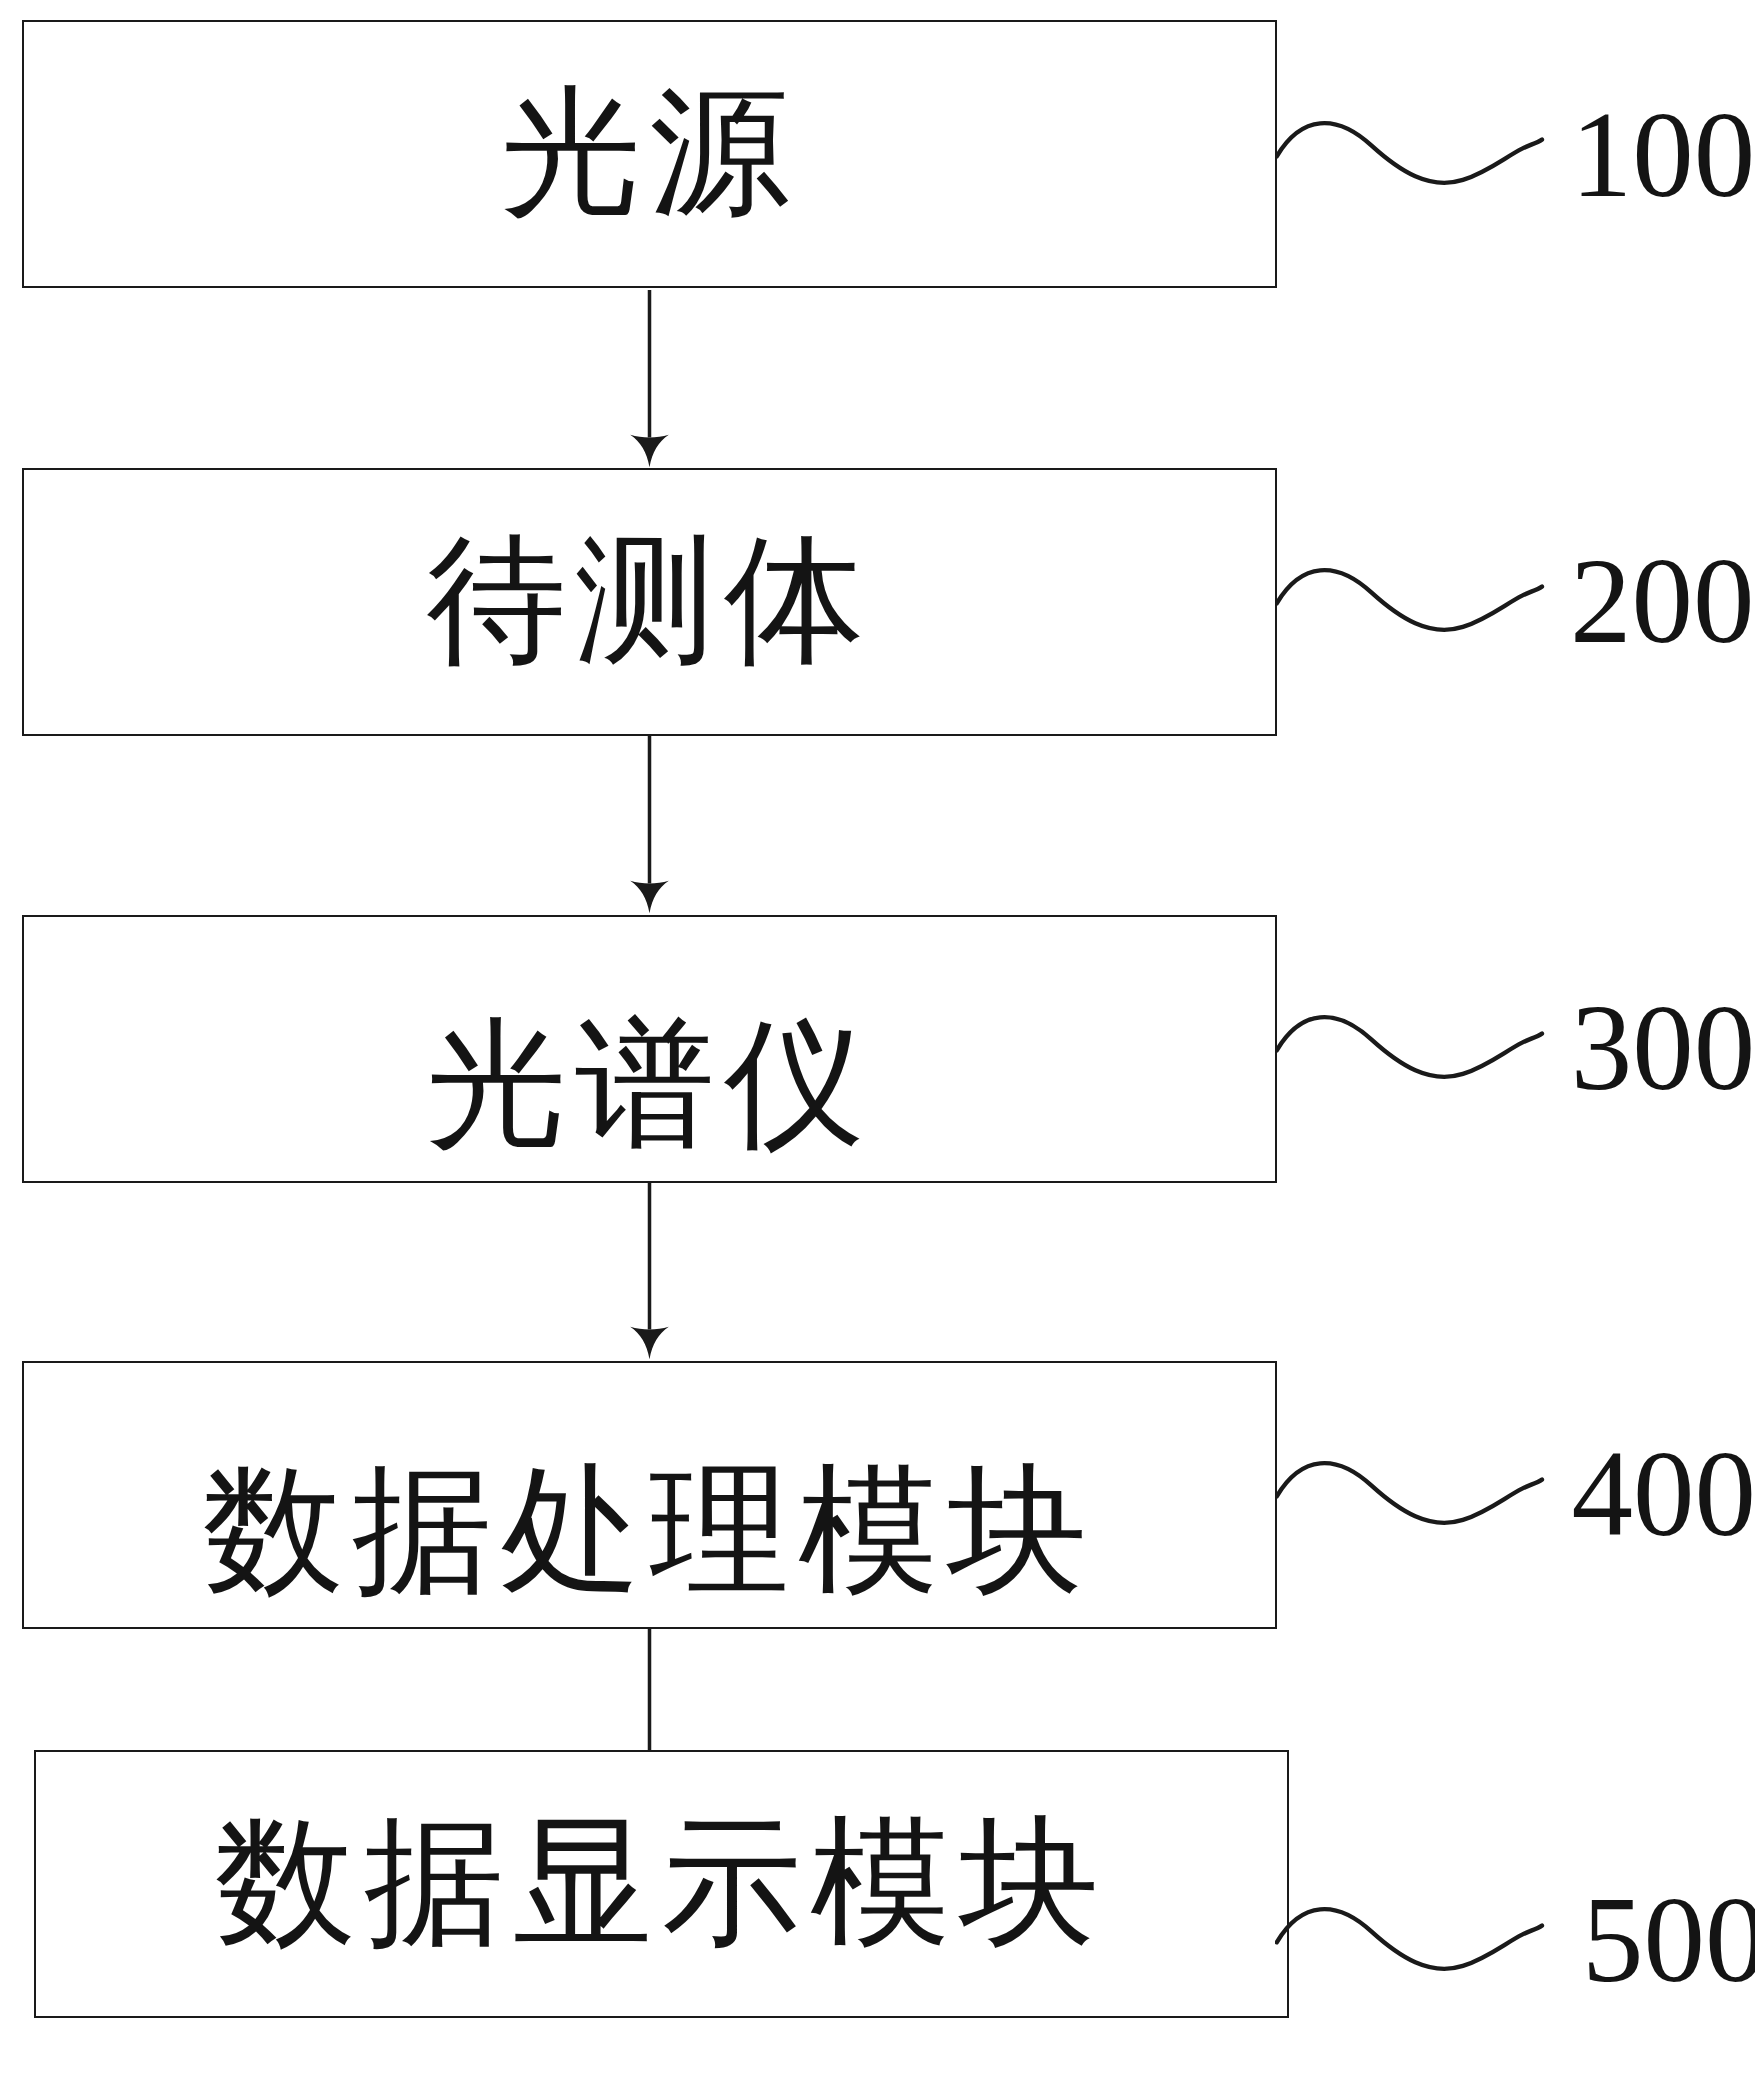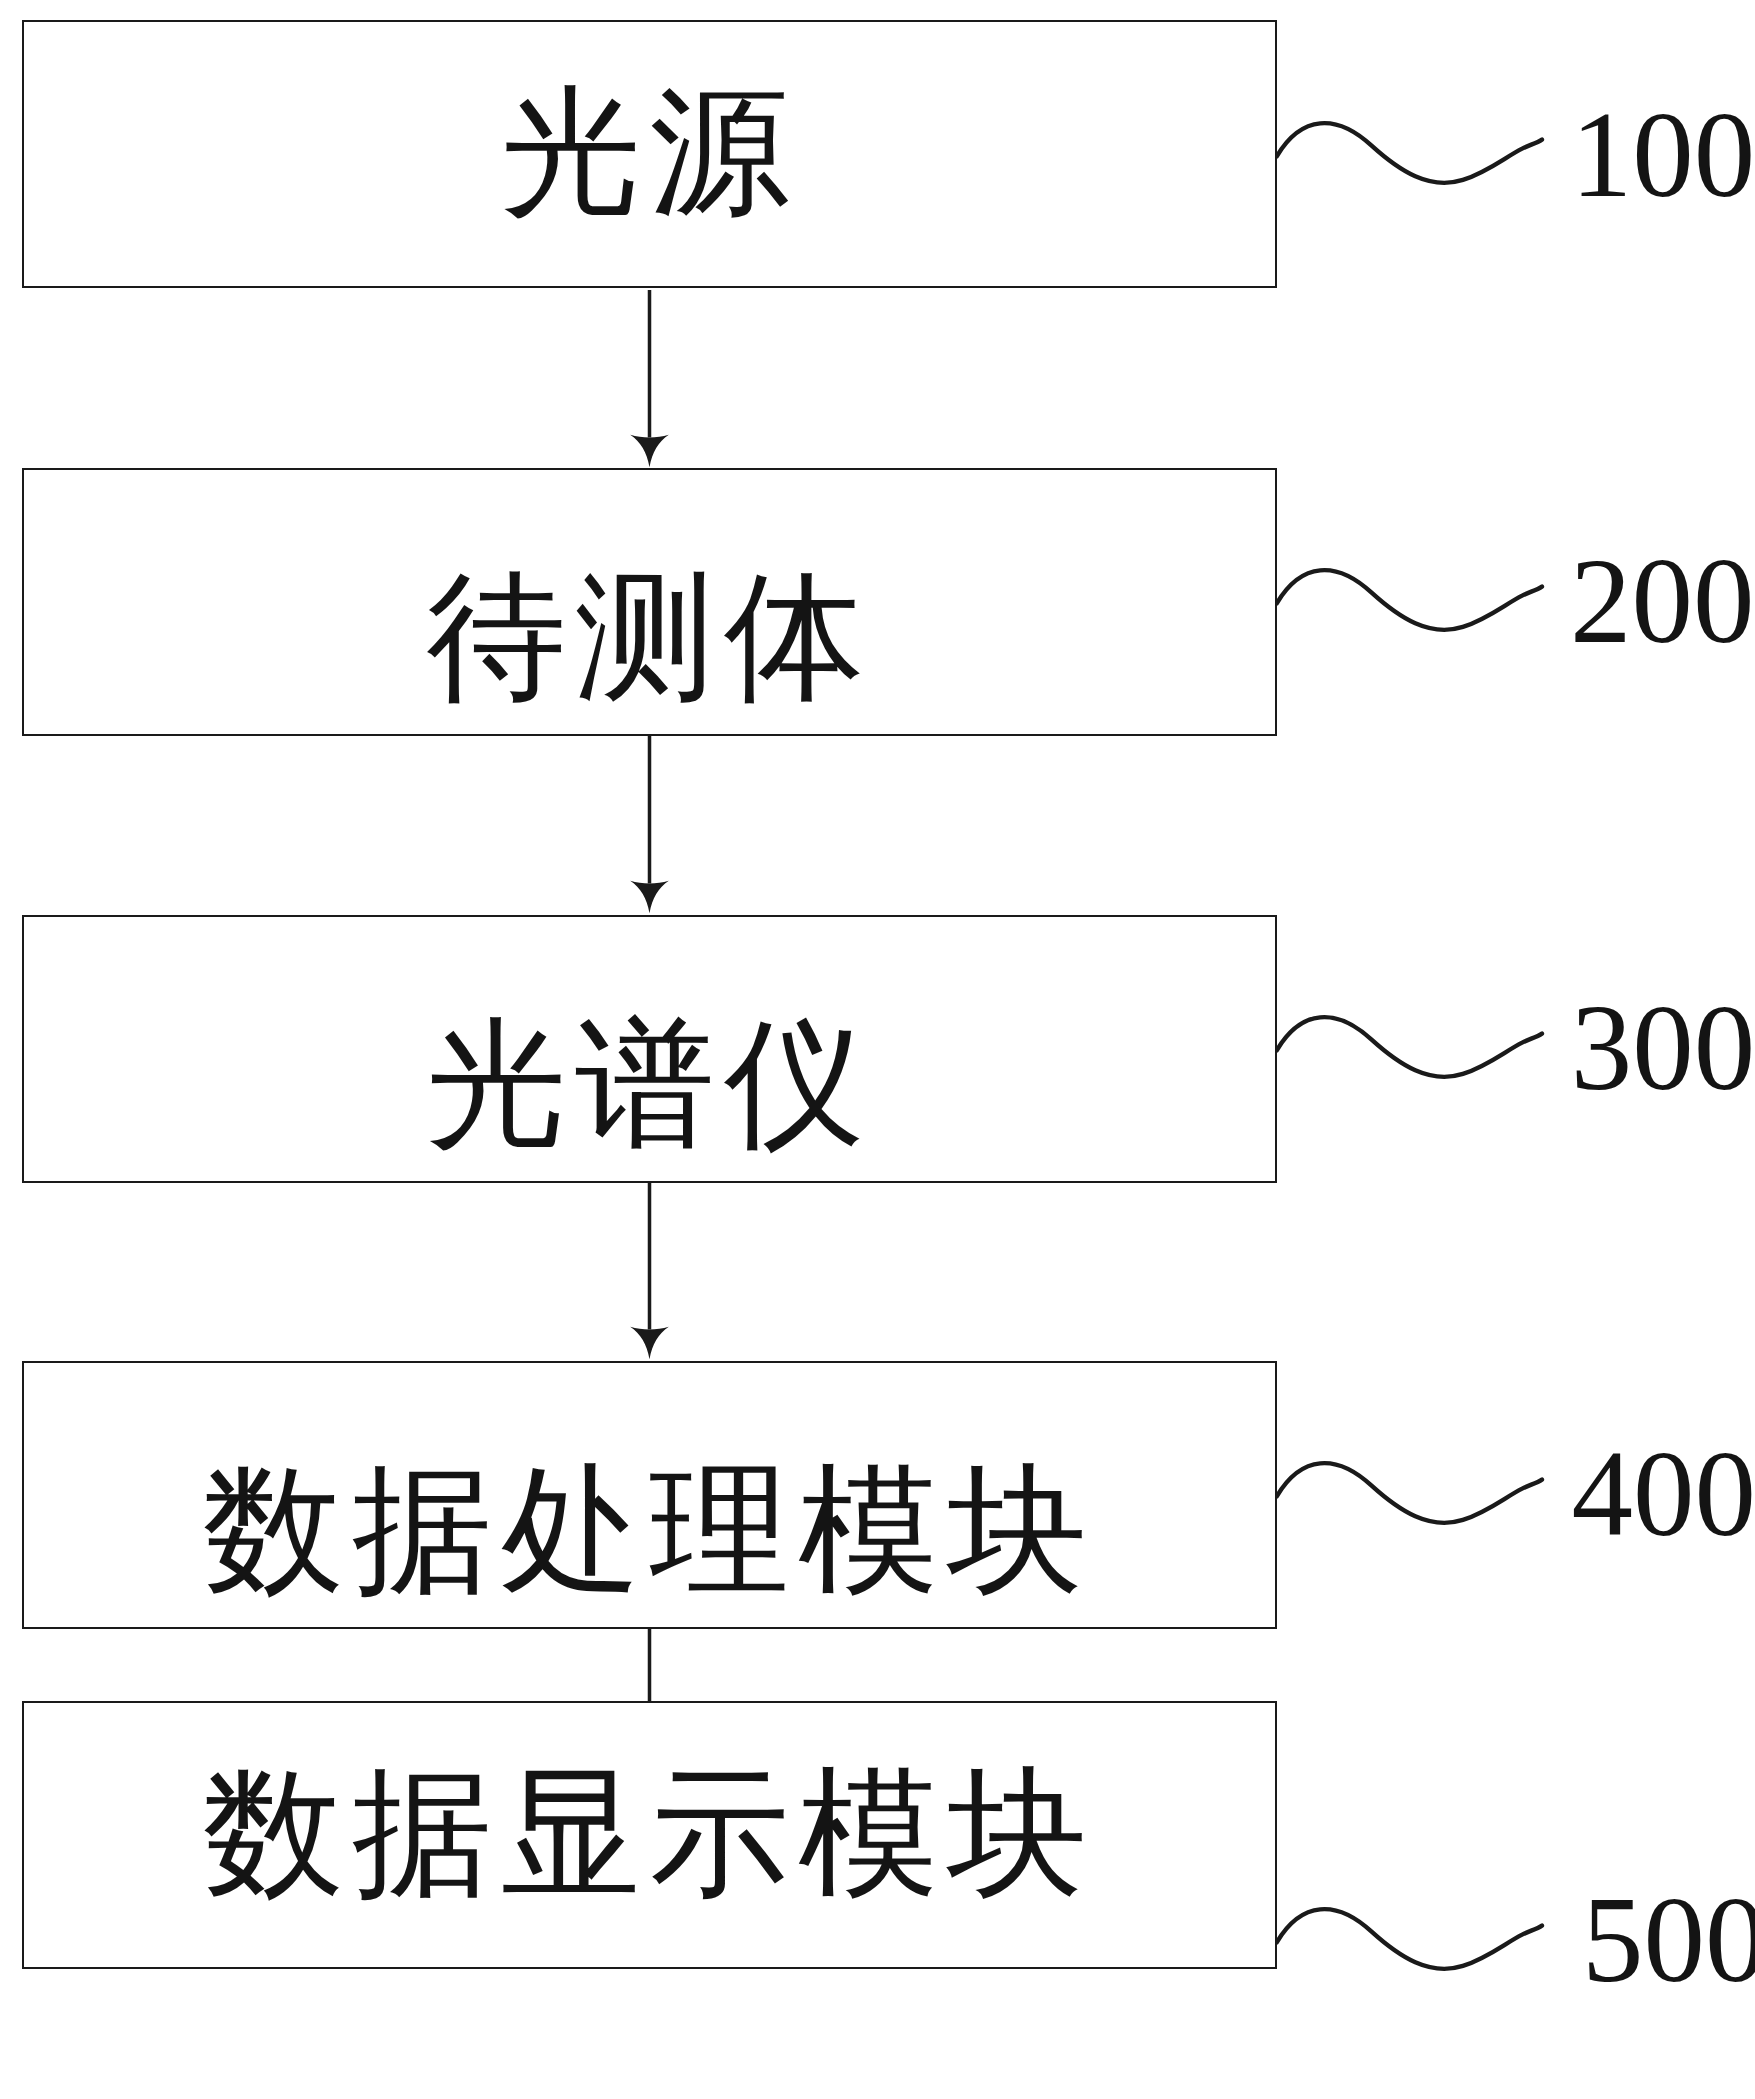--- a/index.html
+++ b/index.html
@@ -49,24 +49,24 @@
     height: 97px;
   }
   .arrow {
     position: absolute;
     left: 623px;
     width: 53px;
     height: 179px;
   }
   
   .n1 { top: 20px; }   .w1 { top: 106px; }  .f1 { top: 89px; text-align: center; }
-  .n2 { top: 468px; align-items: flex-end; }  .w2 { top: 553px; }  .f2 { top: 535px; }
+  .n2 { top: 468px; }  .w2 { top: 553px; }  .f2 { top: 535px; }
   .n3 { top: 915px; align-items: flex-end; } .w3 { top: 1000px; } .f3 { top: 982px; text-align: center; }
   .n4 { top: 1361px; align-items: flex-end; } .w4 { top: 1446px; } .f4 { top: 1428px; text-align: right; }
-  .n5 { top: 1701px; } .w5 { top: 1892px; } .f5 { top: 1874px; margin-left: 12px; }
+  .n5 { top: 1750px; margin-left: 12px; } .w5 { top: 1892px; } .f5 { top: 1874px; margin-left: 12px; }
   .a1 { top: 290px; }
   .a2 { top: 736px; }
   .a3 { top: 1182px; }
   .a4 { top: 1628px; }
 </style>
 </head>
 <body>
 
 <div id="figure">
 

